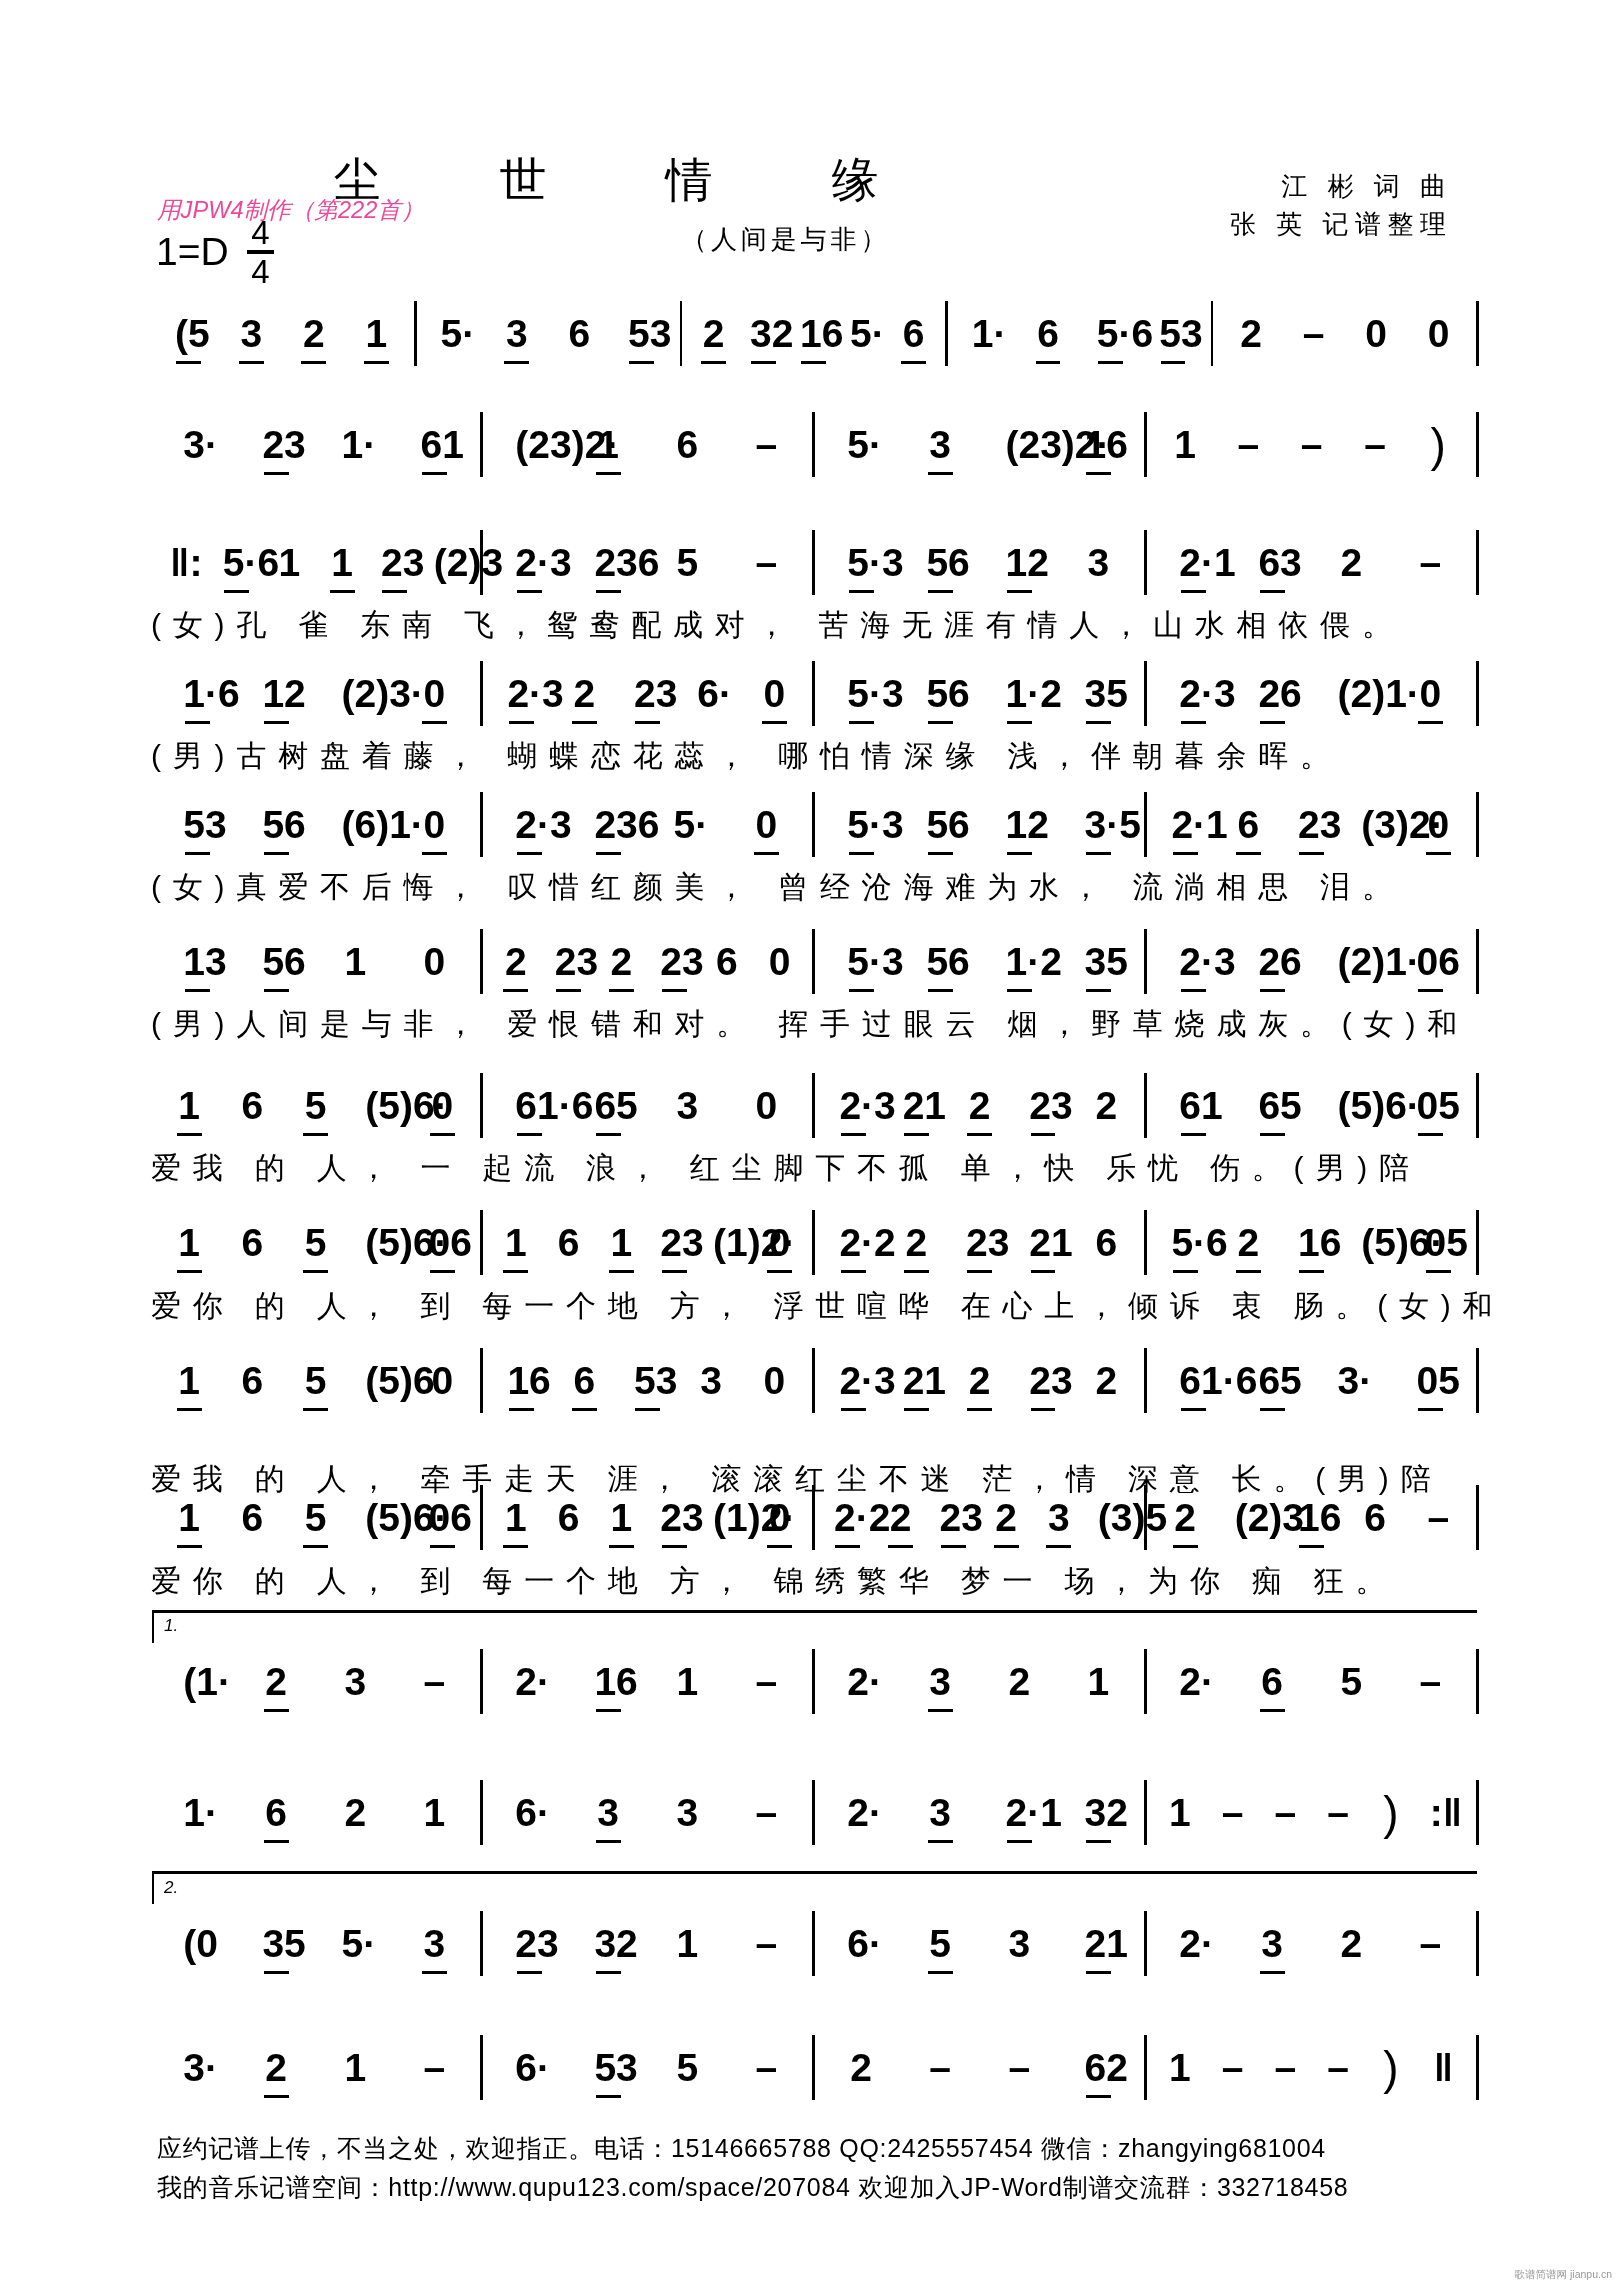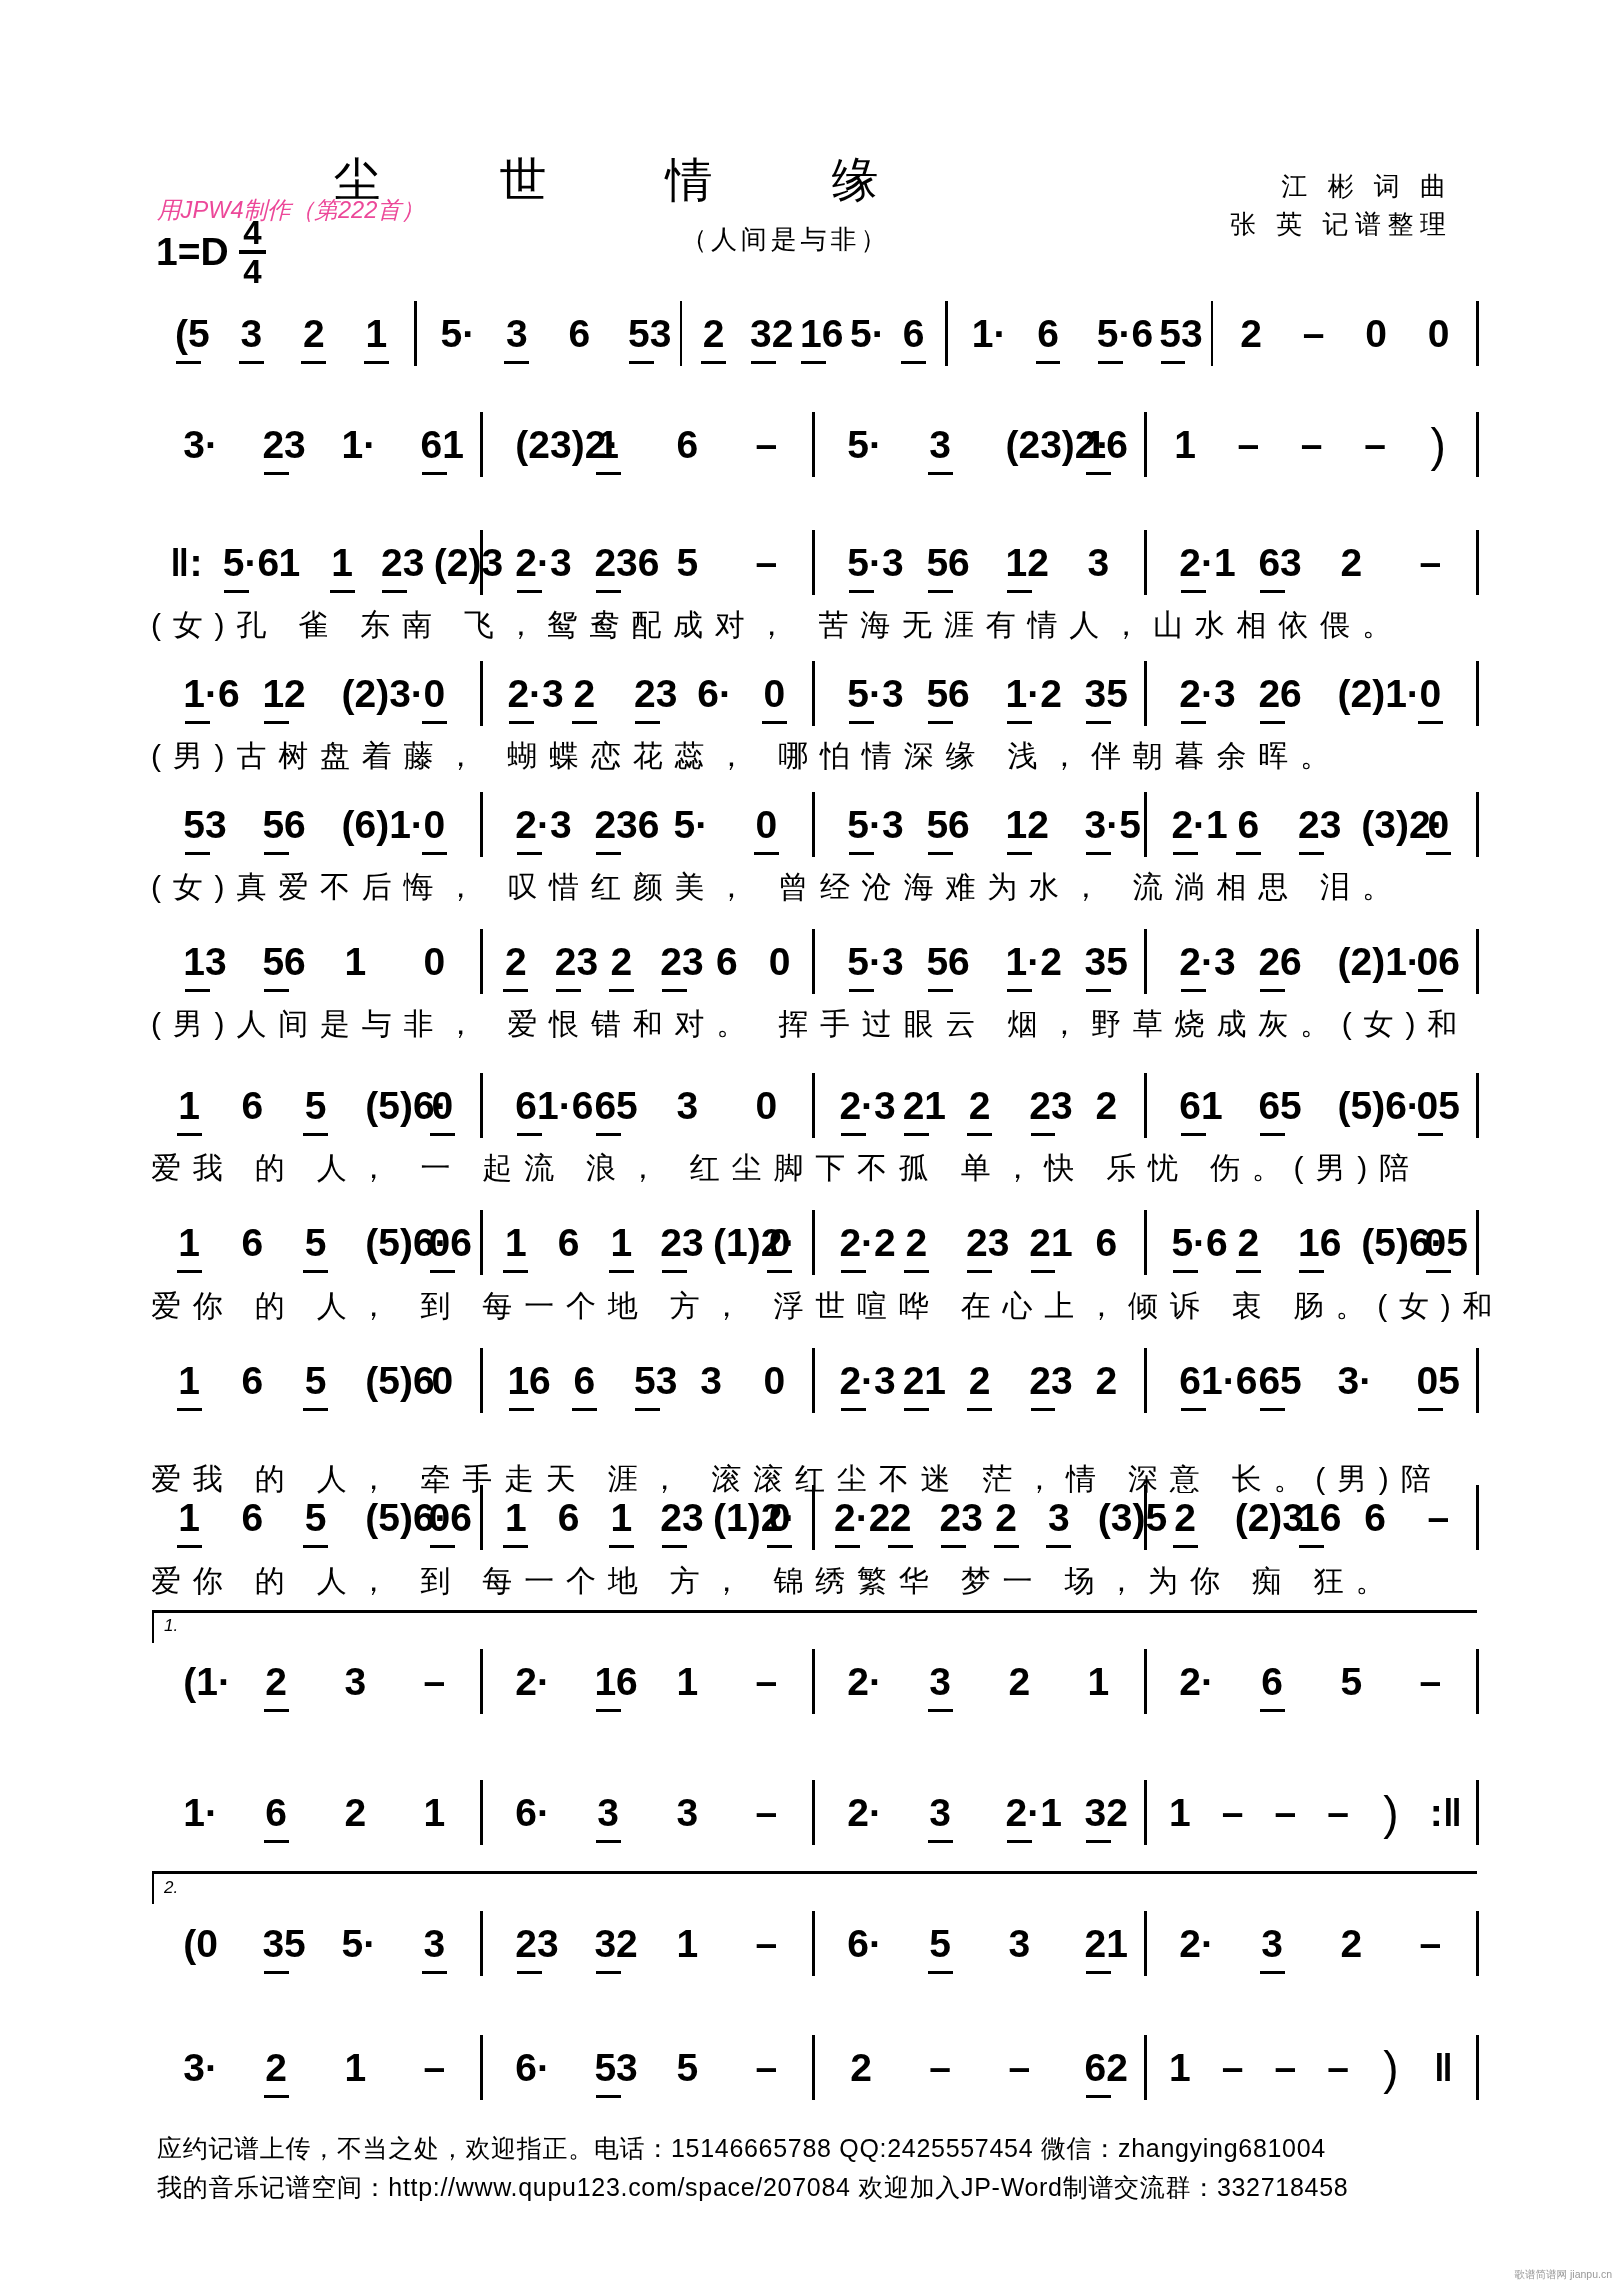--- a/index.html
+++ b/index.html
@@ -3,21 +3,21 @@
 <meta charset="utf-8">
 <style>
   html,body{margin:0;padding:0;background:#fff;}
   body{width:1623px;height:2295px;position:relative;font-family:"Liberation Sans","DejaVu Sans",sans-serif;color:#000;overflow:hidden;}
   .abs{position:absolute;}
   .maker{left:157px;top:152px;font-size:23.6px;font-style:italic;color:#ec4899;margin-top:42px;}
   .title{left:0;width:1437px;top:149px;text-align:center;font-size:47px;letter-spacing:52px;padding-left:23px;box-sizing:border-box;font-family:"DejaVu Serif",serif;}
   .title-inner{position:relative;left:-98px;}
   .singer{left:681px;top:222px;font-size:26px;letter-spacing:3.9px;}
   .credits{left:1230px;top:167px;font-size:26px;line-height:38px;letter-spacing:6.5px;text-align:right;}
-  .key{left:156px;top:216px;font-size:39px;font-weight:bold;display:flex;align-items:center;gap:10px;}
+  .key{left:156px;top:216px;font-size:39px;font-weight:normal;display:flex;align-items:center;gap:18px;}
   .frac{display:inline-flex;flex-direction:column;align-items:center;font-size:33px;line-height:33px;}
   .frac .bar{width:27.5px;height:3.9px;background:#000;margin:1.3px 0;}
   .row{position:absolute;left:151px;width:1328px;display:flex;align-items:flex-start;}
   .measure{flex:1;display:flex;justify-content:space-around;align-items:flex-start;position:relative;padding:0 6.5px;}
   .barline{width:2.6px;background:#000;height:65px;align-self:flex-start;margin-top:13px;}
   .note{position:relative;font-size:39px;font-weight:bold;width:27.5px;text-align:center;height:92px;line-height:92px;font-family:"Liberation Sans",sans-serif;}
   .note .ul1{position:absolute;left:1.3px;right:1.3px;top:73px;height:2.6px;background:#000;}
   .paren{font-size:46px;line-height:92px;height:92px;font-weight:normal;}
   .lyrics{position:absolute;left:151px;width:1328px;font-size:30px;letter-spacing:11.8px;white-space:nowrap;}
   .volta{position:absolute;left:152px;height:2.6px;background:#000;width:1325px;}

